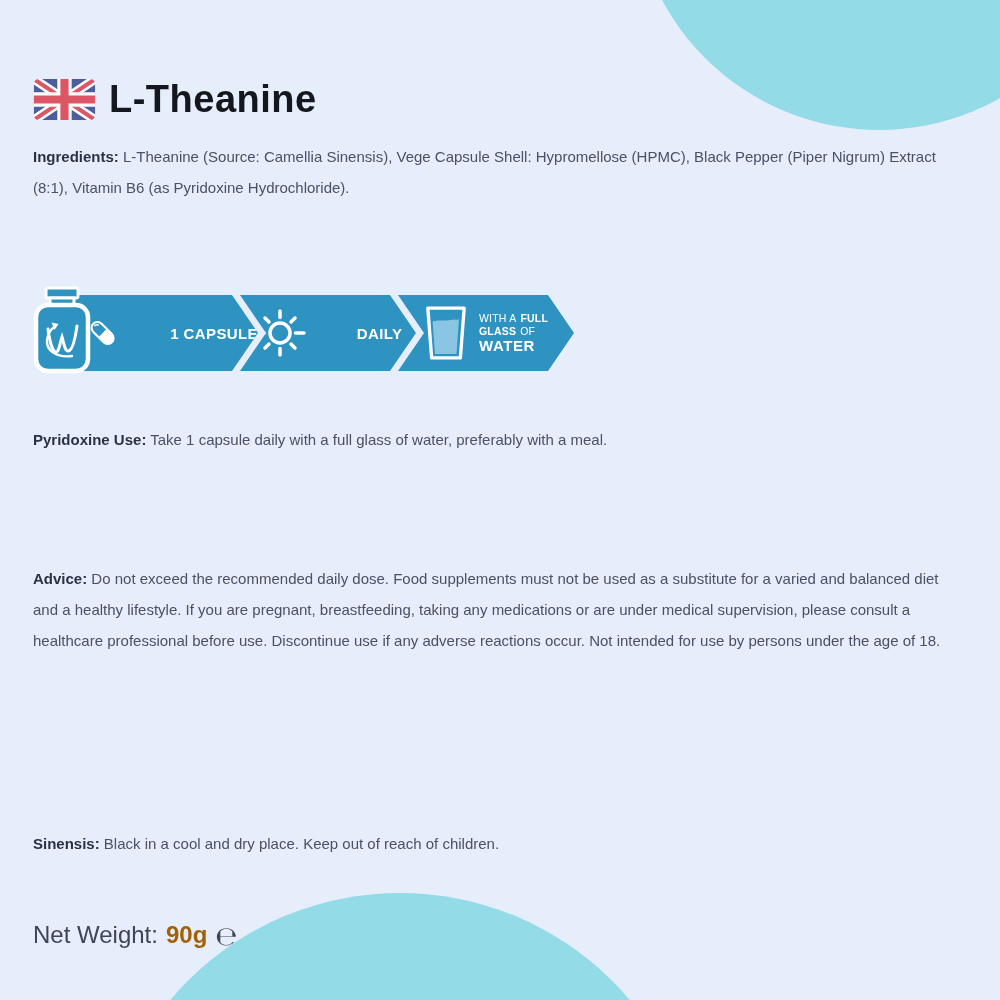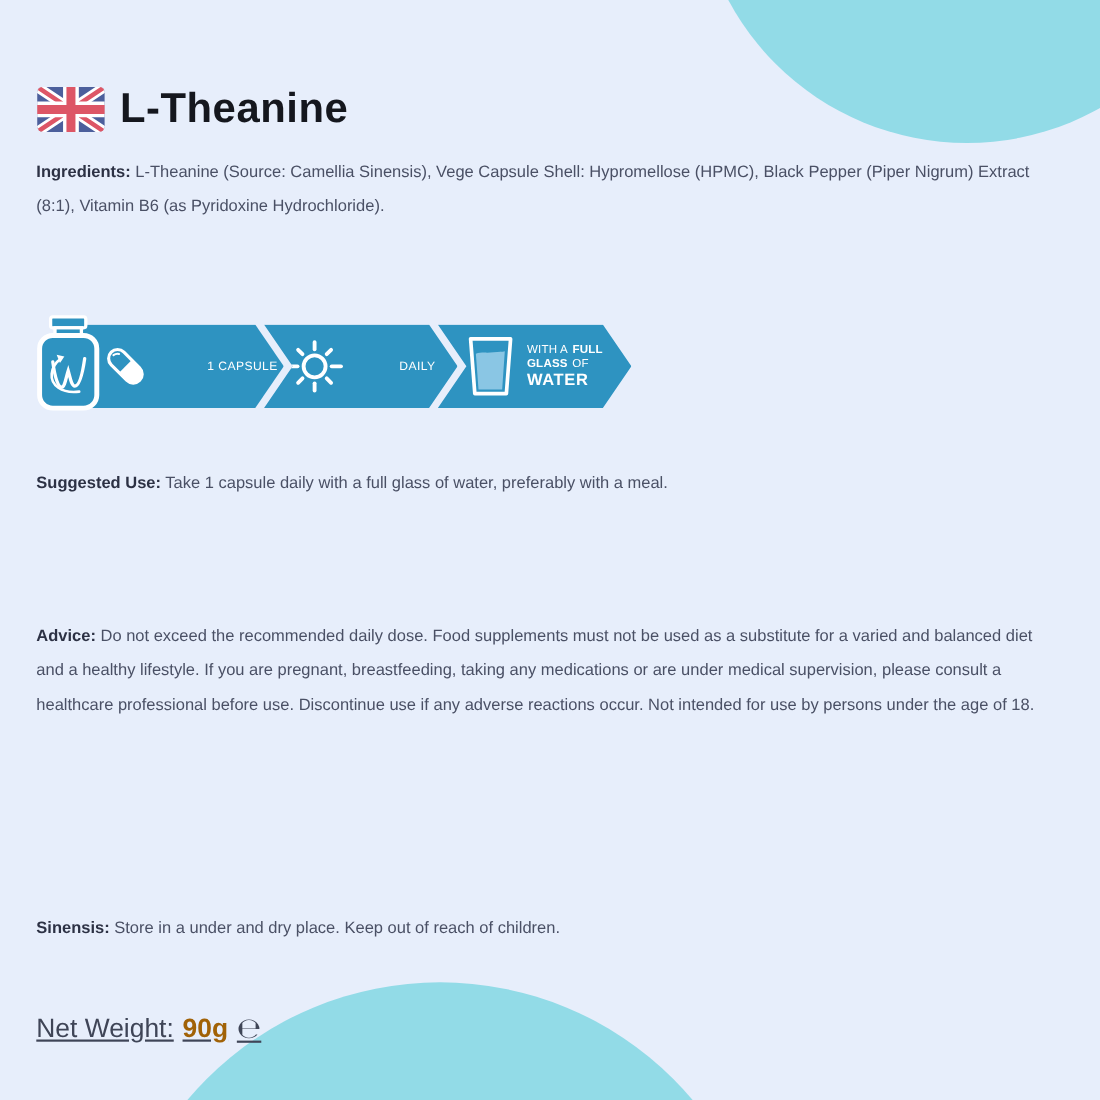--- a/index.html
+++ b/index.html
@@ -29,32 +29,32 @@
   .p-advice{top:563px;}
   .p-storage{top:828px;}
 
   
   .banner-row{position:absolute;left:60px;top:295px;height:76px;display:flex;align-items:stretch;}
   .seg{background:#2e93c1;display:flex;align-items:center;justify-content:center;gap:11px;color:#fff;}
   .seg-first{width:172px;clip-path:polygon(0 0,calc(100% - 26px) 0,100% 50%,calc(100% - 26px) 100%,0 100%);padding-left:26px;}
   .seg-notch{clip-path:polygon(0 0,calc(100% - 26px) 0,100% 50%,calc(100% - 26px) 100%,0 100%,26px 50%);margin-left:-18px;}
   .seg-daily{width:176px;}
   .seg-water{width:176px;}
-  .seg-label{font-size:11px;font-weight:400;letter-spacing:.4px;white-space:nowrap;margin-left:40px;}
+  .seg-label{font-size:15px;font-weight:700;letter-spacing:.4px;white-space:nowrap;margin-left:40px;}
   .water-text{font-size:10.5px;line-height:13px;letter-spacing:.2px;}
   .water-text .row{display:flex;gap:4px;align-items:baseline;}
   .water-text b{font-weight:700;}
   .water-big{font-size:15px;letter-spacing:.6px;line-height:16px;}
   .jar{position:absolute;left:33px;top:286px;z-index:3;}
 
   
   .net-weight{position:absolute;left:33px;top:921px;font-size:24px;color:#3f4557;}
   .net-weight b{color:#a16207;font-weight:700;}
   .est-sign{font-family:"DejaVu Sans",sans-serif;font-size:26px;color:#3f4557;}
-  .nw-row{display:flex;align-items:center;gap:8px;text-decoration:underline;}
+  .nw-row{display:flex;align-items:flex-start;gap:8px;}
 </style>
 </head>
 <body>
 
 <div class="deco-circle circle-top-right"></div>
 <div class="deco-circle circle-bottom"></div>
 
 <div class="content">
 
   <div class="header">
@@ -136,29 +136,29 @@
         </div>
         <div class="row">
           <b class="water-big">WATER</b>
         </div>
       </div>
     </div>
 
   </div>
 
   <div class="para p-suggested">
-    <b>Suggested Use:</b><span> Take 1 capsule daily with a full glass of water, preferably with a meal.</span>
+    <b>Pyridoxine Use:</b><span> Take 1 capsule daily with a full glass of water, preferably with a meal.</span>
   </div>
 
   <div class="para p-advice">
     <b>Advice:</b><span> Do not exceed the recommended daily dose. Food supplements must not be used as a substitute for a varied and balanced diet and a healthy lifestyle. If you are pregnant, breastfeeding, taking any medications or are under medical supervision, please consult a healthcare professional before use. Discontinue use if any adverse reactions occur. Not intended for use by persons under the age of 18.</span>
   </div>
 
   <div class="para p-storage">
-    <b>Sinensis:</b><span> Store in a under and dry place. Keep out of reach of children.</span>
+    <b>Sinensis:</b><span> Black in a cool and dry place. Keep out of reach of children.</span>
   </div>
 
   <div class="net-weight">
     <div class="nw-row">
       <span>Net Weight:</span>
       <b>90g</b>
       <span class="est-sign">℮</span>
     </div>
   </div>
 

